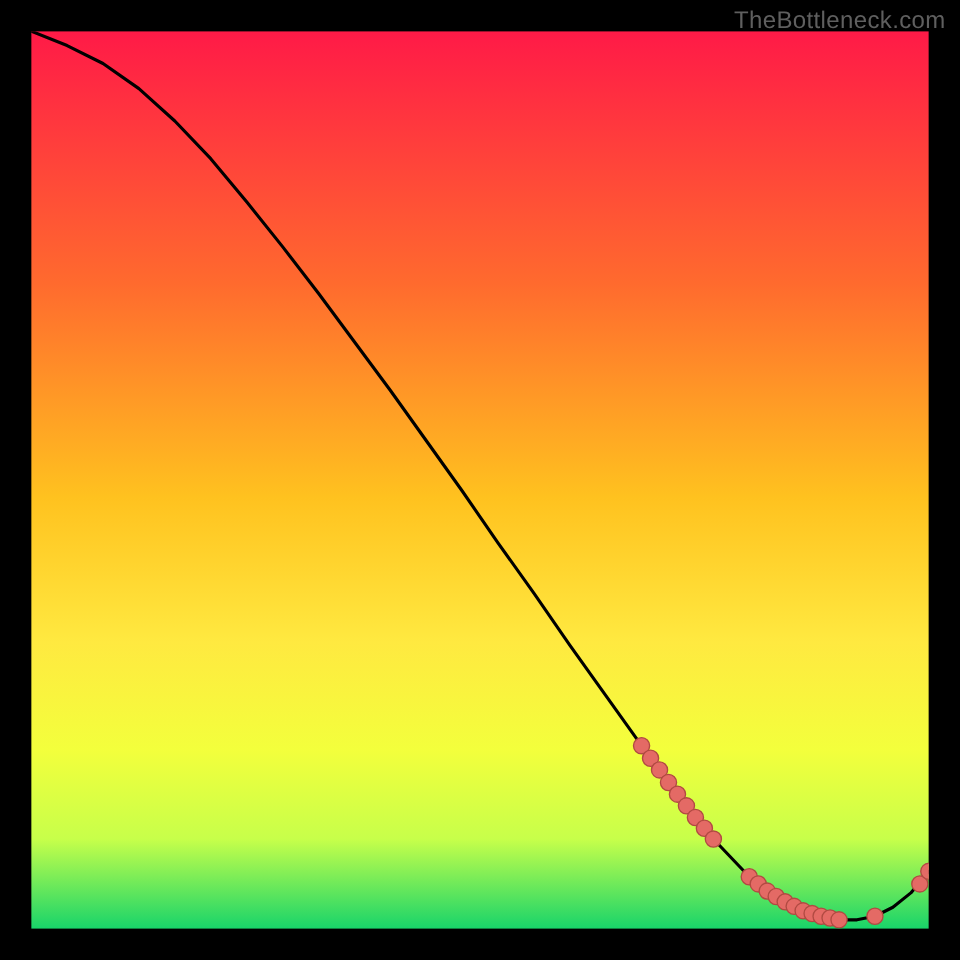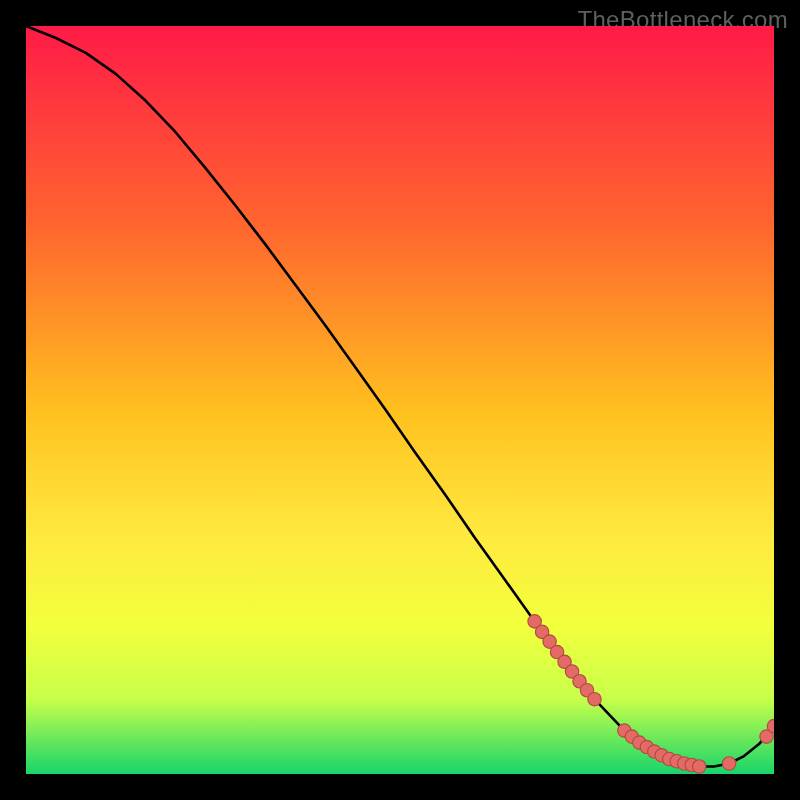--- a/index.html
+++ b/index.html
@@ -14,21 +14,21 @@
   .stage {
     position: relative;
     width: 800px;
     height: 800px;
   }
   .watermark {
     position: absolute;
     top: 6px;
     right: 12px;
     color: #5f5f5f;
-    font-size: 24px;
+    font-size: 20px;
     font-weight: 500;
     letter-spacing: 0.3px;
     user-select: none;
   }
   svg.plot {
     position: absolute;
     left: 26px;
     top: 26px;
     width: 748px;
     height: 748px;

